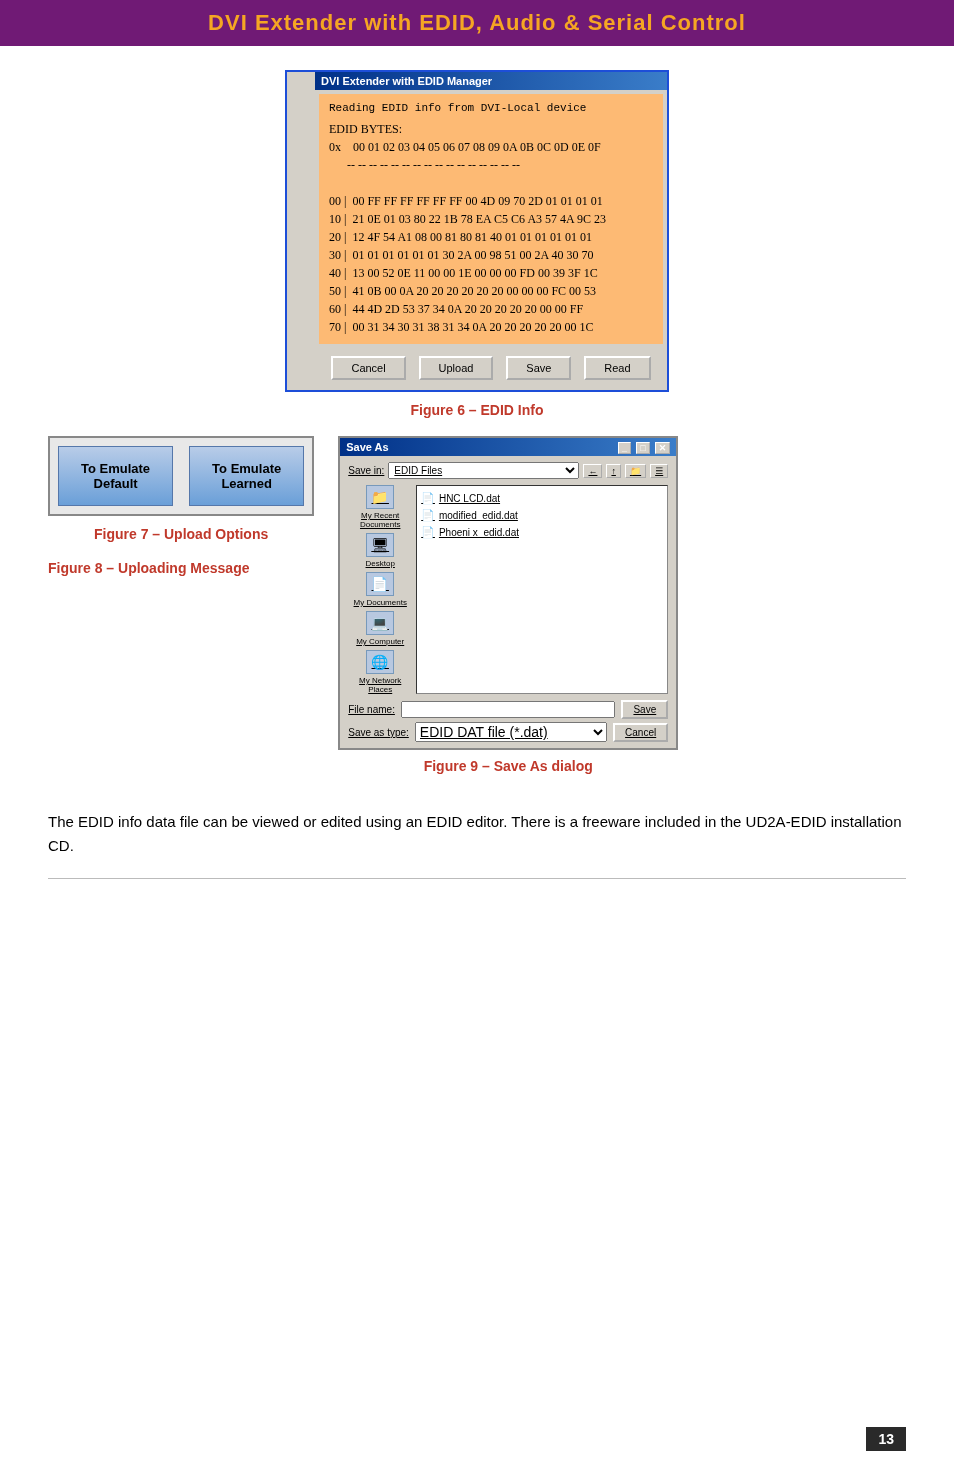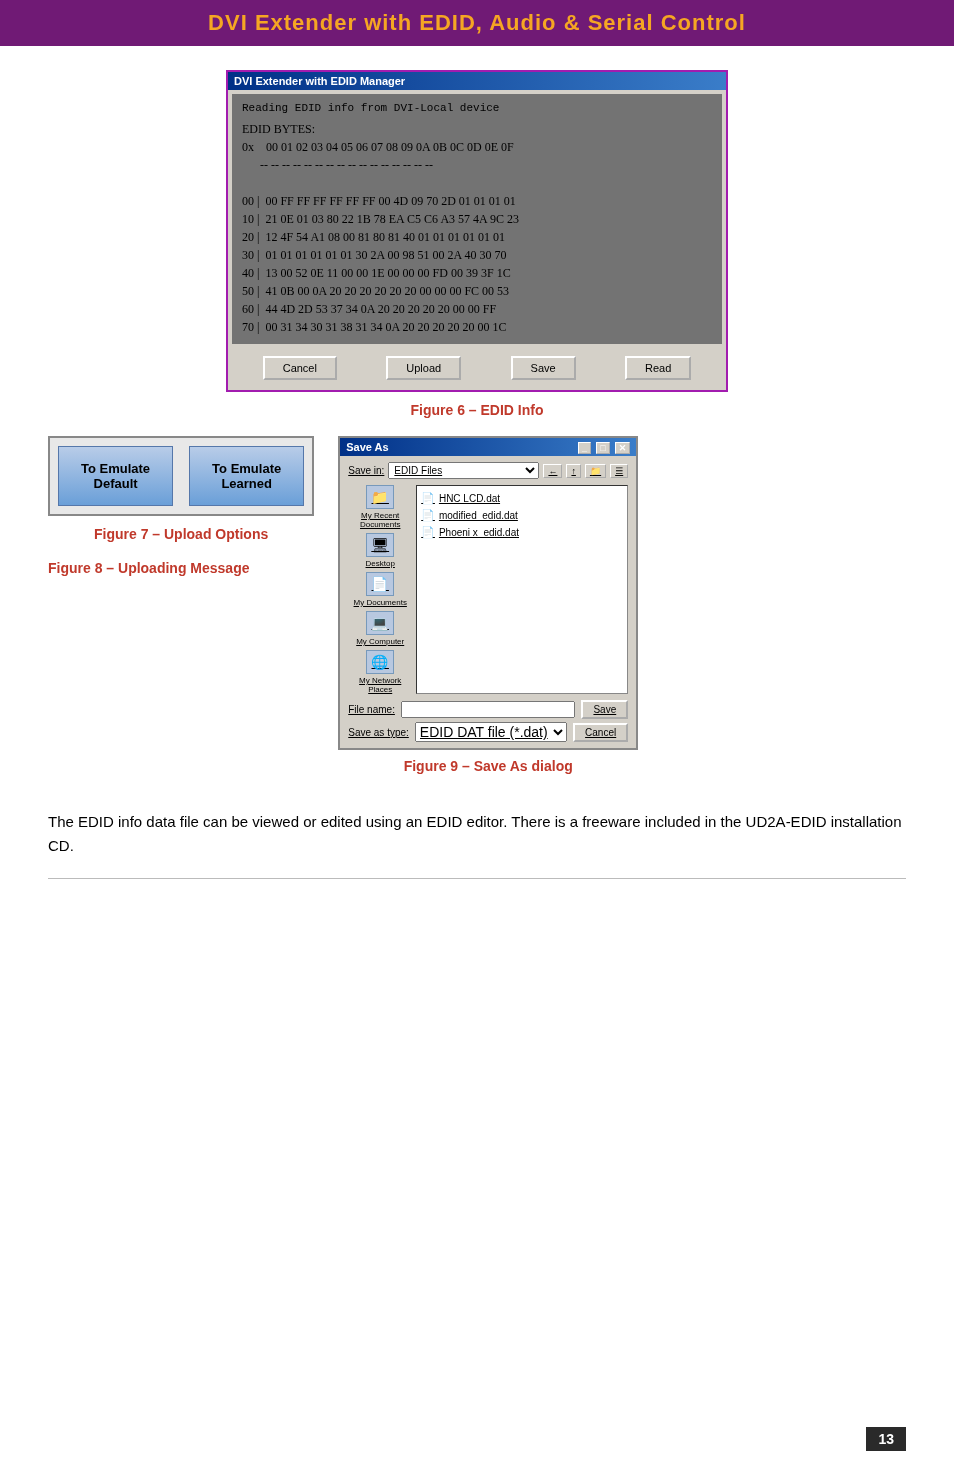--- a/index.html
+++ b/index.html
@@ -26,37 +26,38 @@
       letter-spacing: 1px;
     }
 
     
     .content {
       padding: 24px 48px 40px 48px;
     }
 
     
     .dvi-window {
-      border: 2px solid #a21caf;
-      background: #d4d0c8;
-      width: 502px;
+      border: 2px solid #1d4ed8;
+      background: #d4d0c8;
+      width: 384px;
       margin: 0 auto 8px auto;
       font-family: 'Courier New', monospace;
       font-size: 11px;
+      padding-left: 28px;
     }
     .dvi-window-titlebar {
       background: linear-gradient(to right, #003087, #3a7dc9);
       color: white;
       font-family: Arial, sans-serif;
       font-size: 11px;
       font-weight: bold;
       padding: 3px 6px;
     }
     .dvi-window-body {
-      background: #737373;
+      background: #fdba74;
       padding: 8px 10px;
       margin: 4px;
     }
     .dvi-status-text {
       font-family: 'Courier New', monospace;
       font-size: 11px;
       margin-bottom: 6px;
     }
     .edid-bytes-block {
       font-family: Liberation Serif, serif;
@@ -123,21 +124,21 @@
       cursor: pointer;
       min-width: 100px;
       text-align: center;
       margin: 8px;
     }
 
     
     .save-as-window {
       border: 2px solid #888;
       background: #d4d0c8;
-      width: 300px;
+      width: 340px;
       font-family: Arial, sans-serif;
       font-size: 11px;
     }
     .save-as-titlebar {
       background: linear-gradient(to right, #003087, #3a7dc9);
       color: white;
       font-size: 11px;
       font-weight: bold;
       padding: 3px 6px;
       display: flex;

